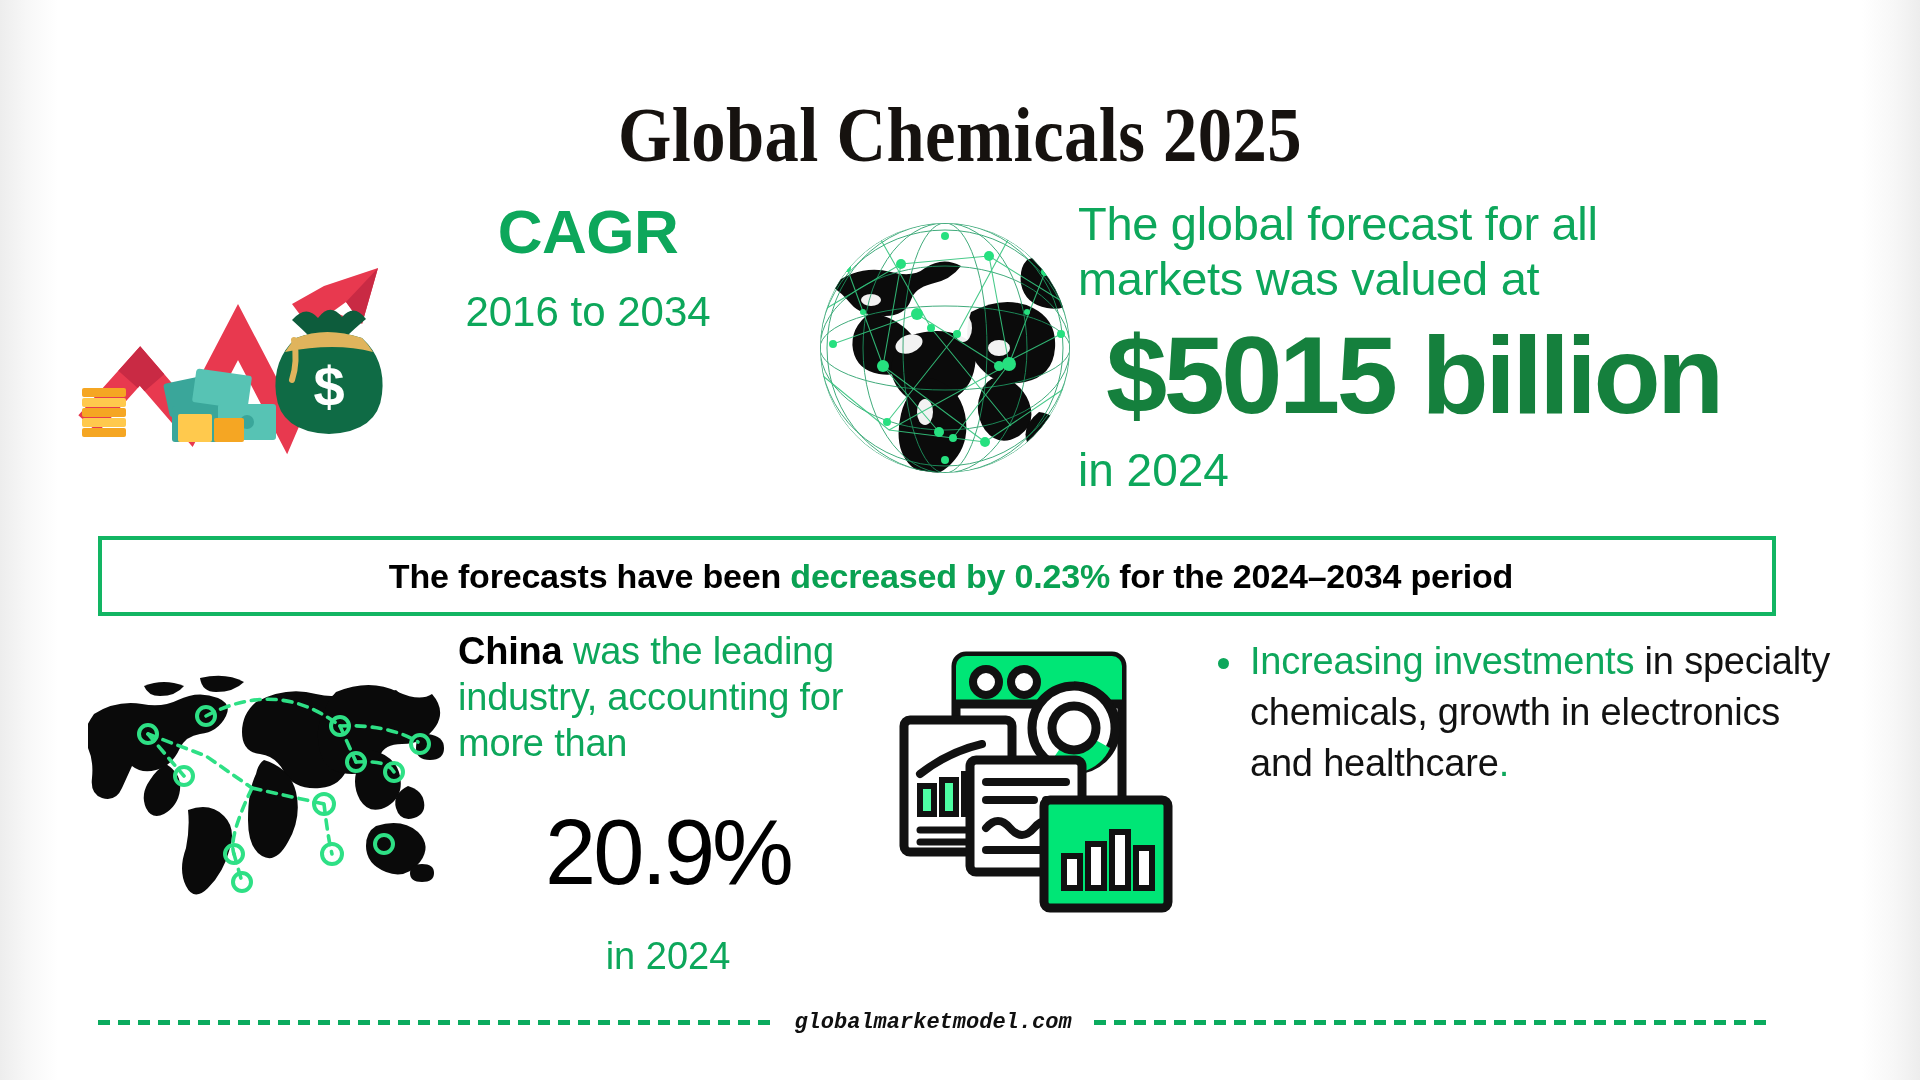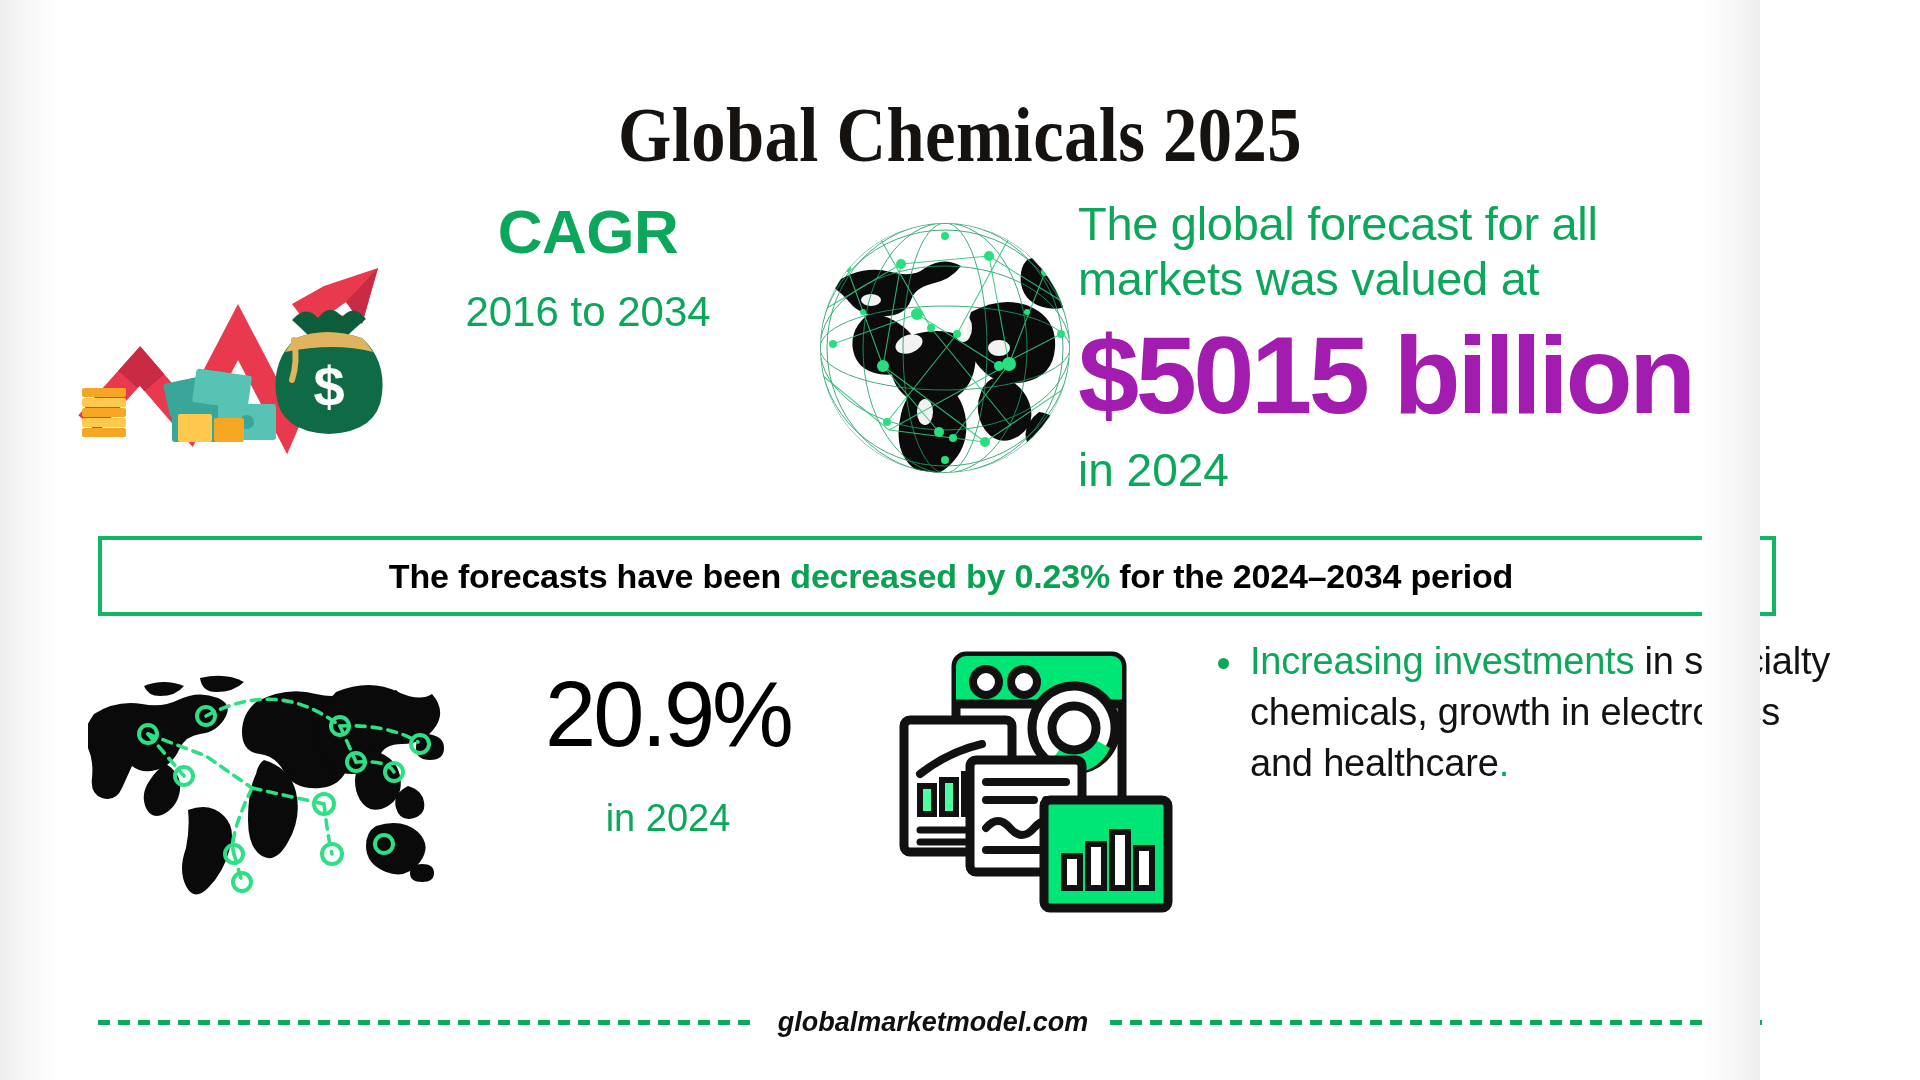--- a/index.html
+++ b/index.html
@@ -10,21 +10,21 @@
     overflow: hidden;
     background: #ffffff;
   }
   body {
     font-family: "Liberation Sans", sans-serif;
     -webkit-font-smoothing: antialiased;
   }
 
   .page {
     position: relative;
-    width: 1760px;
+    width: 1920px;
     height: 1080px;
     background:
       linear-gradient(180deg, #f2f2f2 0%, #fafafa 3%, #ffffff 10%, #ffffff 90%, #fafafa 97%, #f1f1f1 100%);
   }
   .page::before,
   .page::after {
     content: "";
     position: absolute;
     top: 0;
     bottom: 0;
@@ -92,23 +92,24 @@
   .forecast-lede {
     font-size: 47px;
     line-height: 55px;
     color: #0da75b;
     letter-spacing: -0.3px;
   }
   .forecast-value {
     font-size: 110px;
     line-height: 122px;
     font-weight: 700;
-    color: #a21caf;
+    color: #15803d;
     letter-spacing: -3.5px;
     margin-top: 8px;
+    margin-left: 28px;
   }
   .forecast-year {
     font-size: 46px;
     line-height: 56px;
     color: #0da75b;
     margin-top: 6px;
   }
 
   
   .banner {
@@ -211,24 +212,24 @@
     gap: 22px;
   }
   .footer-rule {
     flex: 1 1 auto;
     height: 5px;
     background-image: linear-gradient(90deg, #0bab5e 0 12px, transparent 12px 20px);
     background-size: 20px 5px;
     background-repeat: repeat-x;
   }
   .footer-domain {
-    font-family: Liberation Sans, sans-serif;
+    font-family: Liberation Mono, monospace;
     font-style: italic;
     font-weight: 700;
-    font-size: 27px;
+    font-size: 22px;
     color: #101010;
     white-space: nowrap;
   }
 </style>
 </head>
 <body>
 
 <div class="page">
   <div class="canvas">
 
@@ -419,20 +420,23 @@
             <circle cx="236" cy="136" r="10"></circle>
             <circle cx="244" cy="186" r="10"></circle>
             <circle cx="146" cy="186" r="9"></circle>
             <circle cx="154" cy="214" r="9"></circle>
             <circle cx="296" cy="176" r="9"></circle>
           </g>
         </svg>
       </div>
 
       <div class="china-block">
+        <div class="china-lede">
+          <span class="nm">China</span><span> was the leading industry, accounting for more than</span>
+        </div>
         <div class="china-value">20.9%</div>
         <div class="china-year">in 2024</div>
       </div>
 
       <div class="dash-art">
         <svg viewBox="0 0 280 280" width="280" height="280" aria-hidden="true">
 
           <g>
             <rect x="58" y="14" width="166" height="158" rx="10" fill="#ffffff" stroke="#111111" stroke-width="9"></rect>
             <path d="M58 24 a10 10 0 0 1 10 -10 h146 a10 10 0 0 1 10 10 v38 h-166 Z" fill="#00e676"></path>

